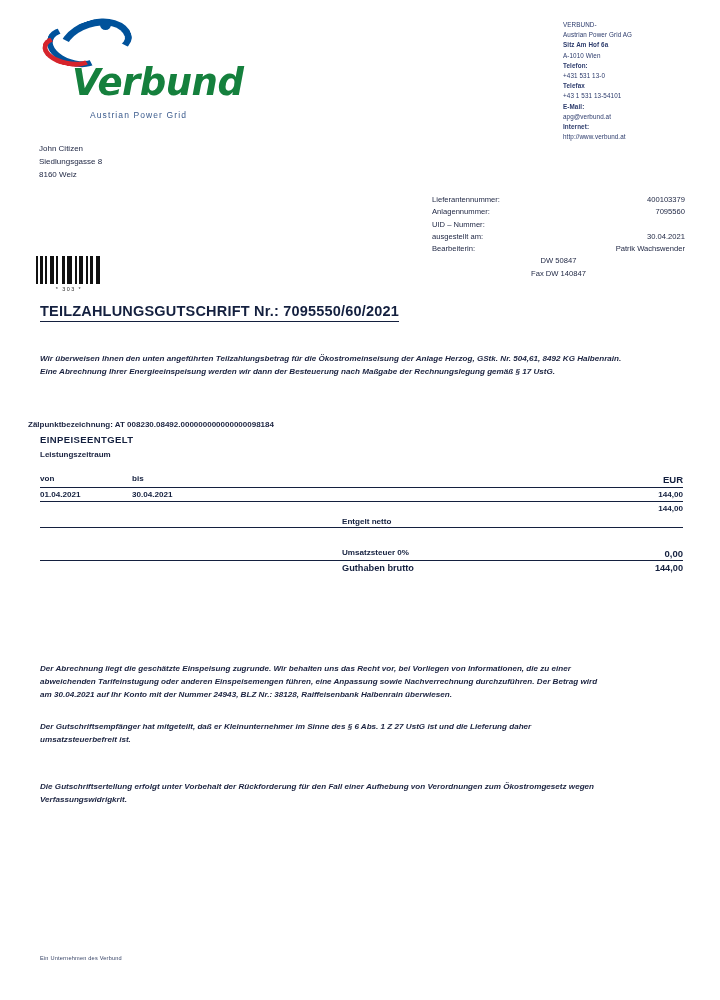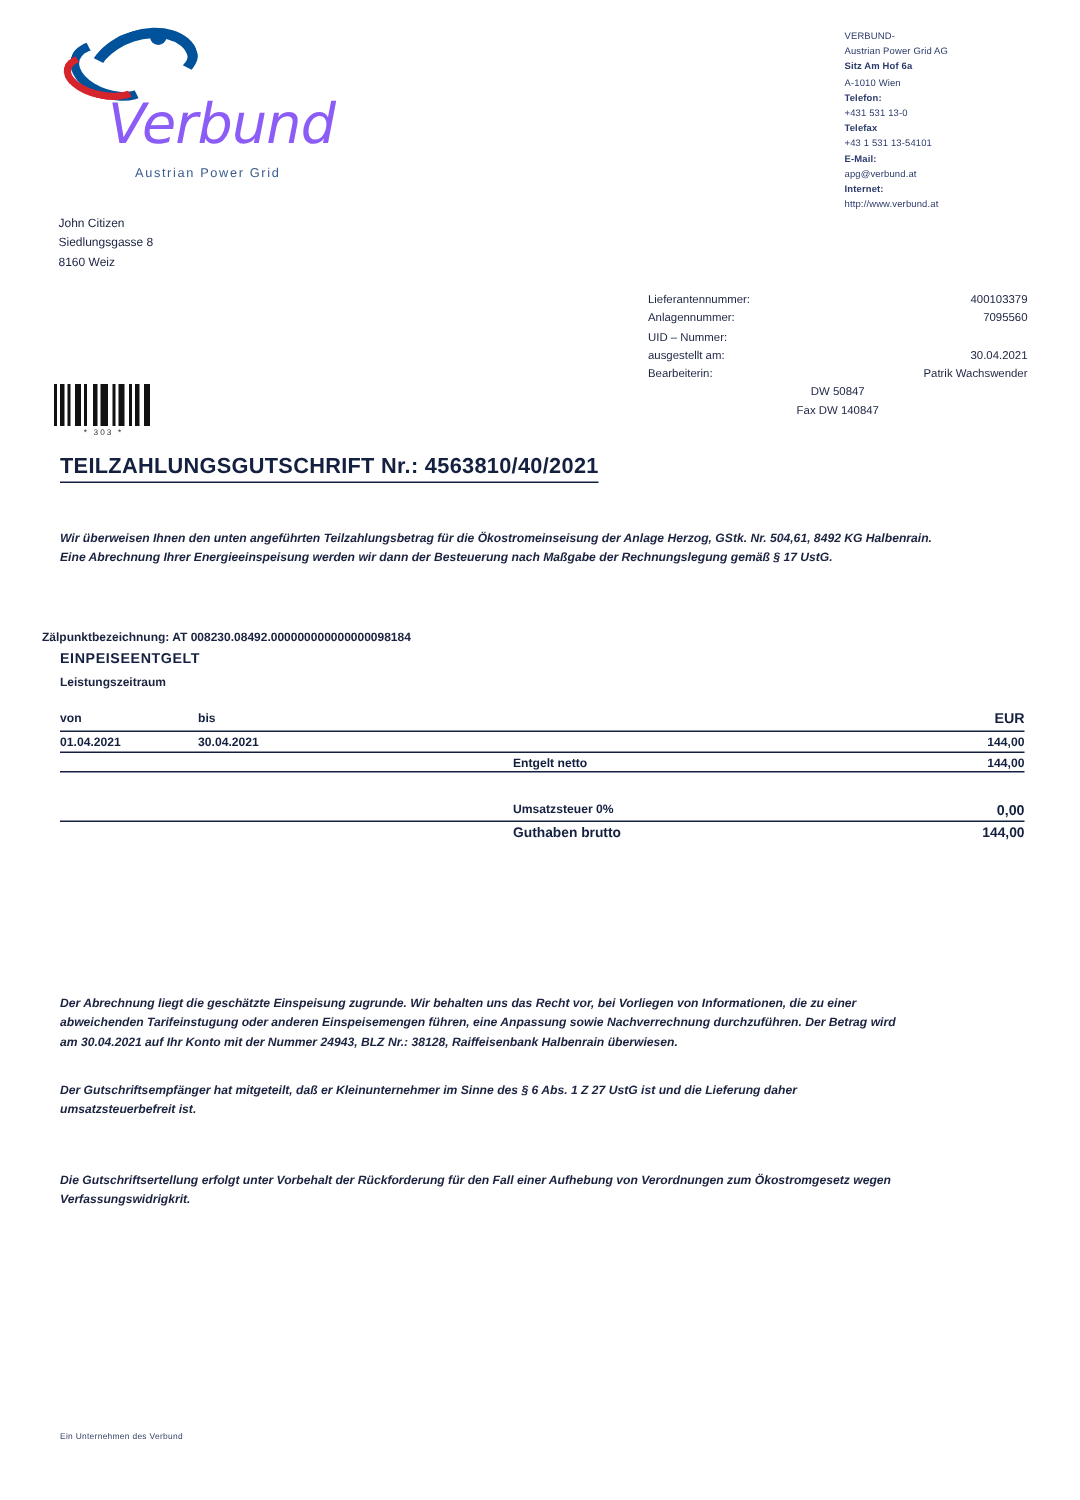--- a/index.html
+++ b/index.html
@@ -73,23 +73,23 @@
     left: 60px;
     top: 1px;
     width: 11px;
     height: 11px;
     background: #00529b;
     border-radius: 50%;
   }
   .logo-word {
     font-family: "DejaVu Sans", sans-serif;
     font-size: 37px;
-    font-weight: normal;
+    font-weight: bold;
     font-style: italic;
-    color: #8b5cf6;
+    color: #15803d;
     letter-spacing: -0.5px;
     line-height: 1;
     margin-top: 2px;
     margin-left: 34px;
   }
   .logo-sub {
     font-size: 8.5px;
     color: #3a5a8c;
     letter-spacing: 1.1px;
     margin-top: 9px;
@@ -211,21 +211,21 @@
     border-bottom: 1px solid #14203f;
   }
   .amt-row .c-eur { font-size: 8.1px; }
   .amt-sub {
     display: flex;
     font-weight: bold;
     padding-top: 2px;
     padding-bottom: 1px;
     border-bottom: 1px solid #14203f;
   }
-  .amt-sub .c-desc { padding-left: 302px; }
+  .amt-sub .c-desc { padding-left: 302px; margin-top: 13px; }
   .amt-sub .c-eur { font-size: 8.1px; }
   .spacer-row { height: 18px; }
   .amt-tax {
     display: flex;
     font-weight: bold;
     padding-top: 2px;
     padding-bottom: 1px;
     border-bottom: 1px solid #14203f;
   }
   .amt-tax .c-desc { padding-left: 302px; }
@@ -336,21 +336,21 @@
         <i class="g" style="width:3px"></i>
       <i style="width:2px"></i>
         <i class="g" style="width:2px"></i>
       <i style="width:3px"></i>
         <i class="g" style="width:3px"></i>
       <i style="width:4px"></i>
     </div>
     <div class="barcode-text">*  303  *</div>
   </div>
 
-  <div class="doc-title">TEILZAHLUNGSGUTSCHRIFT Nr.: 4563810/40/2021</div>
+  <div class="doc-title">TEILZAHLUNGSGUTSCHRIFT Nr.: 7095550/60/2021</div>
 
   <div class="para para-intro">Wir überweisen Ihnen den unten angeführten Teilzahlungsbetrag für die Ökostromeinseisung der Anlage Herzog, GStk. Nr. 504,61, 8492 KG Halbenrain. Eine Abrechnung Ihrer Energieeinspeisung werden wir dann der Besteuerung nach Maßgabe der Rechnungslegung  gemäß § 17 UstG.</div>
 
   <div class="zp-line">Zälpunktbezeichnung:  AT 008230.08492.000000000000000098184</div>
   <div class="einspeise">EINPEISEENTGELT</div>
   <div class="lzr">Leistungszeitraum</div>
 
   <div class="amt-table">
     <div class="amt-head">
       <span class="c-von">von</span>

